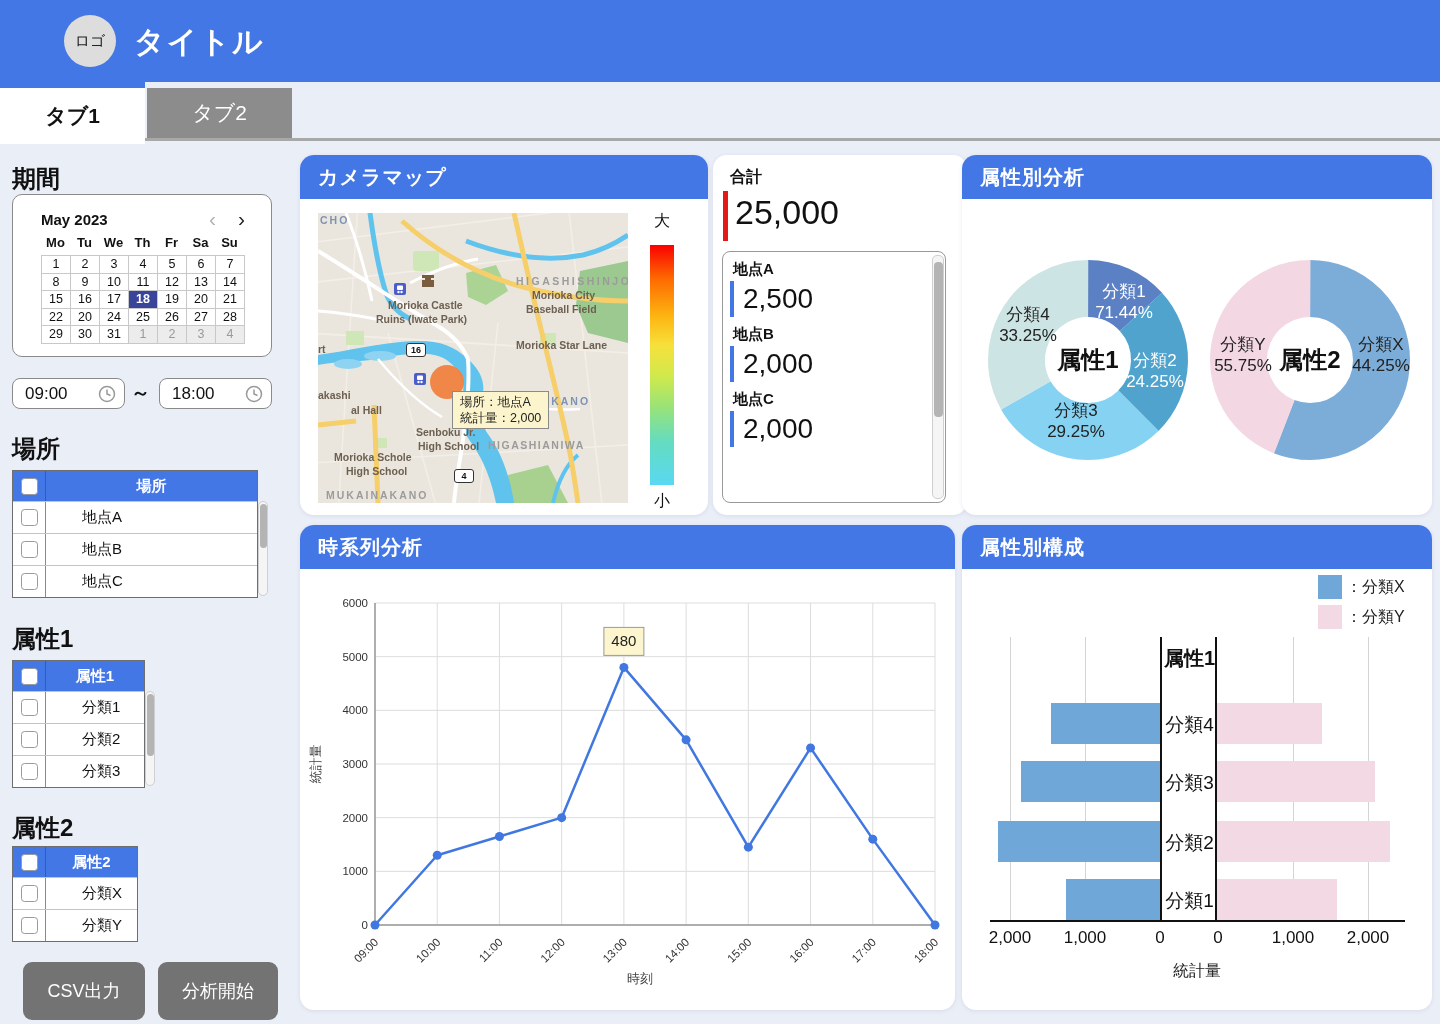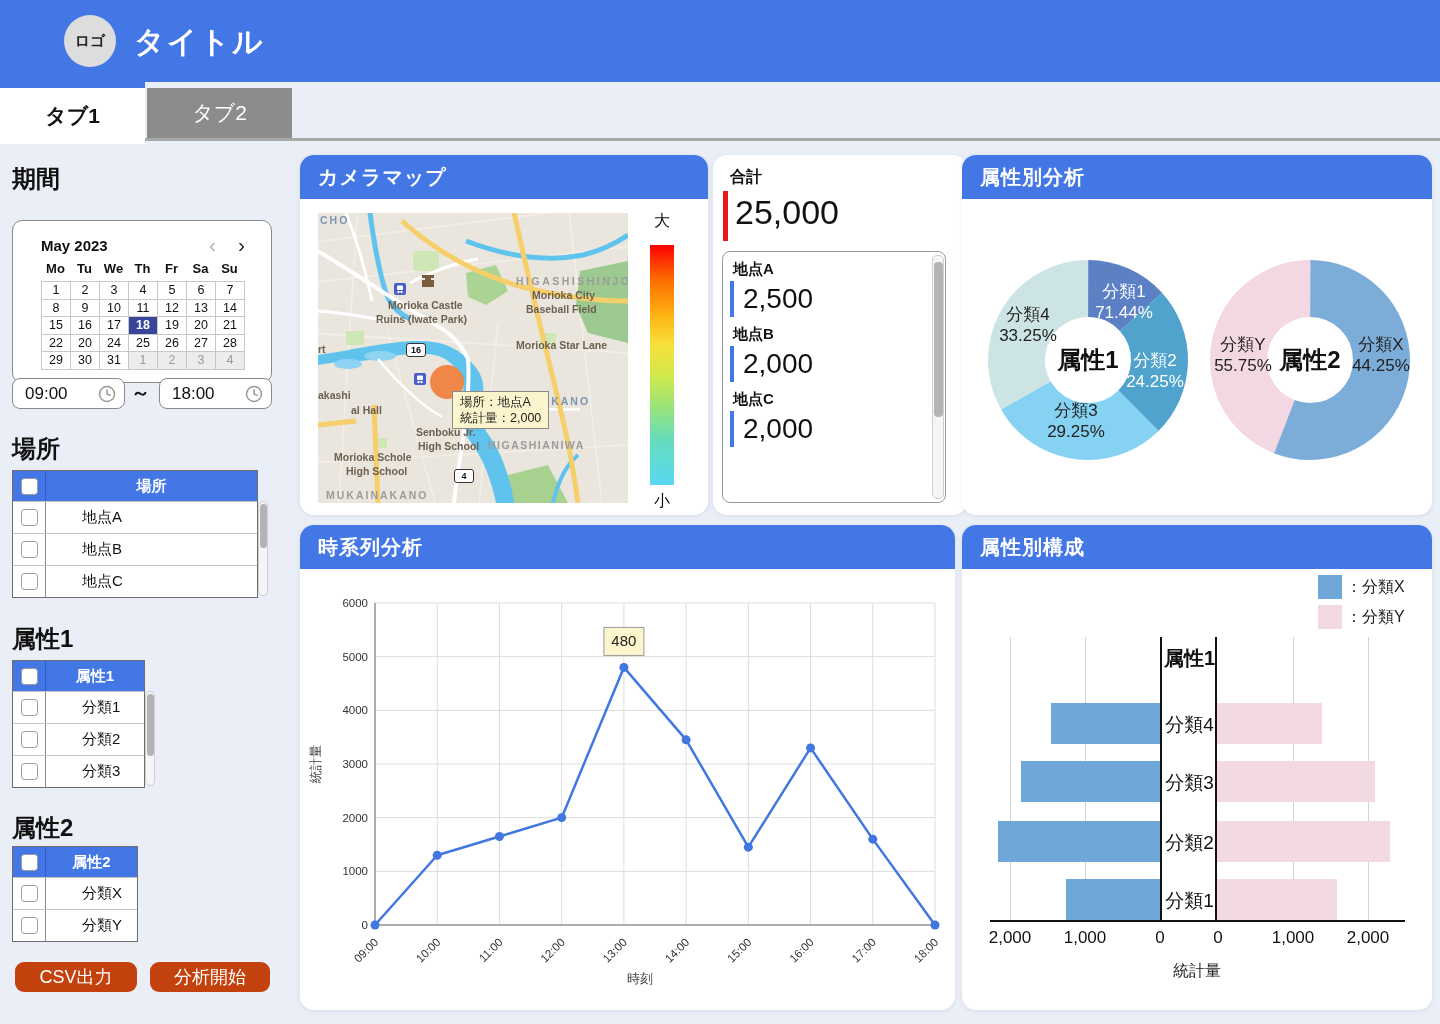--- a/index.html
+++ b/index.html
@@ -2,32 +2,32 @@
 <html><head>
 <meta charset="utf-8">
 <style>
   * { margin:0; padding:0; box-sizing:border-box; }
   html,body { width:1440px; height:1024px; font-family:"Liberation Sans","DejaVu Sans",sans-serif; }
   .page { position:relative; width:1440px; height:1024px; background:#eaeef7; overflow:hidden; }
   .abs { position:absolute; }
 
   
   .app-header { position:absolute; left:0; top:0; width:1440px; height:82px; background:#4377e6; }
-  .logo-circle { position:absolute; left:64px; top:15px; width:52px; height:52px; border-radius:50%; background:#ddddde; color:#222; font-size:15px; font-weight:bold; display:flex; align-items:center; justify-content:center; }
+  .logo-circle { position:absolute; left:64px; top:15px; width:52px; height:52px; border-radius:50%; background:#ddddde; color:#222; font-size:15px; font-weight:normal; display:flex; align-items:center; justify-content:center; }
   .app-title { position:absolute; left:134px; top:22px; color:#fff; font-size:30px; font-weight:bold; letter-spacing:2px; }
 
   
   .tabbar { position:absolute; left:0; top:82px; width:1440px; height:59px; border-bottom:3px solid #a8a8a8; }
   .tab { position:absolute; top:0; height:59px; display:flex; align-items:center; justify-content:center; font-size:21px; cursor:pointer; }
   .tab1 { left:0; width:145px; background:#fff; border-top:6px solid #4377e6; color:#111; font-weight:bold; height:62px; z-index:2; }
   .tab2 { left:147px; width:145px; background:#8c8c8c; color:#fff; top:6px; height:50px; }
 
   
   .side-heading { position:absolute; font-size:24px; font-weight:bold; color:#111; }
-  .cal-card { position:absolute; left:12px; top:220px; width:260px; height:163px; background:#fff; border:1.5px solid #8a8a8a; border-radius:10px; padding:12px 26px 0 28px; }
+  .cal-card { position:absolute; left:12px; top:194px; width:260px; height:163px; background:#fff; border:1.5px solid #8a8a8a; border-radius:10px; padding:12px 26px 0 28px; }
   .cal-top { display:flex; align-items:center; height:24px; }
   .cal-month { font-size:15px; font-weight:bold; color:#111; flex:0 0 auto; }
   .cal-nav { margin-left:auto; display:flex; gap:22px; font-size:21px; line-height:20px; }
   .cal-prev { color:#b0b0b0; } .cal-next { color:#222; }
   .cal-weekdays { display:grid; grid-template-columns:repeat(7,29px); margin-top:4px; }
   .cal-wd { font-size:13px; font-weight:bold; text-align:center; height:18px; color:#111; }
   .cal-grid { display:grid; grid-template-columns:repeat(7,29px); border-top:1px solid #c8c8c8; border-left:1px solid #c8c8c8; margin-top:2px; }
   .cal-cell { font-size:12.5px; text-align:center; height:17.5px; line-height:17px; border-right:1px solid #c8c8c8; border-bottom:1px solid #c8c8c8; background:#fff; color:#111; cursor:pointer; }
   .cal-cell.muted { color:#9a9a9a; background:#ececec; }
   .cal-cell.selected { background:#39459b; color:#fff; font-weight:bold; }
@@ -40,21 +40,21 @@
   .list-row { display:flex; align-items:center; height:32px; border-top:1px solid #c4c4c4; background:#fff; }
   .list-row.list-header { height:30px; border-top:none; background:#4377e6; }
   .cb-cell { width:33px; height:100%; display:flex; align-items:center; justify-content:center; border-right:1.5px solid #8a8a8a; flex:0 0 auto; }
   .list-header .cb-cell { border-right:1.5px solid #2c5dc4; }
   .cb { width:17px; height:17px; background:#fff; border:1.5px solid #9a9a9a; border-radius:3.5px; display:inline-block; }
   .list-h-label { flex:1; text-align:center; color:#fff; font-size:15px; font-weight:bold; }
   .list-label { padding-left:36px; font-size:15px; color:#111; }
   .vscroll { position:absolute; width:10px; background:#f5f5f5; border:1px solid #cfcfcf; border-radius:5px; }
   .vthumb { position:absolute; left:0.5px; width:7px; background:#b4b4b4; border-radius:4px; }
 
-  .side-btn { position:absolute; top:962px; height:30px; background:#c2410c; border:none; border-radius:9px; color:#fff; font-size:18px; font-family:inherit; cursor:pointer; }
+  .side-btn { position:absolute; top:962px; height:58px; background:#737373; border:none; border-radius:9px; color:#fff; font-size:18px; font-family:inherit; cursor:pointer;margin-left:8px; }
 
   
   .panel { position:absolute; background:#fff; border-radius:14px; box-shadow:0 1px 4px rgba(40,60,120,.10); }
   .panel-h { height:44px; background:#4377e6; border-radius:14px 14px 0 0; color:#fff; font-size:20px; font-weight:bold; line-height:44px; padding-left:18px; letter-spacing:1px; }
   .panel-body { position:absolute; left:0; top:44px; right:0; bottom:0; }
 
   
   .map-box { position:absolute; left:18px; top:14px; width:310px; height:290px; background:#eae6de; overflow:hidden; }
   .maplabel { position:absolute; font-size:10.5px; font-weight:bold; white-space:nowrap; }
   .maplabel.brown { color:#6d6050; }

